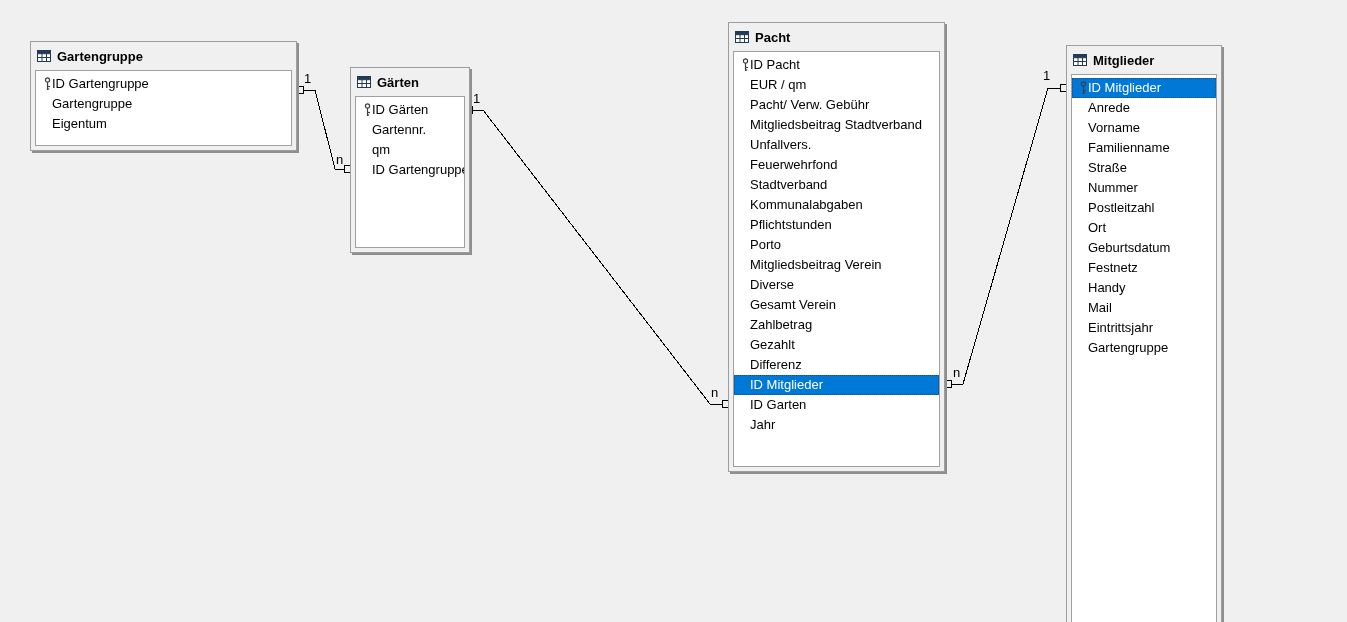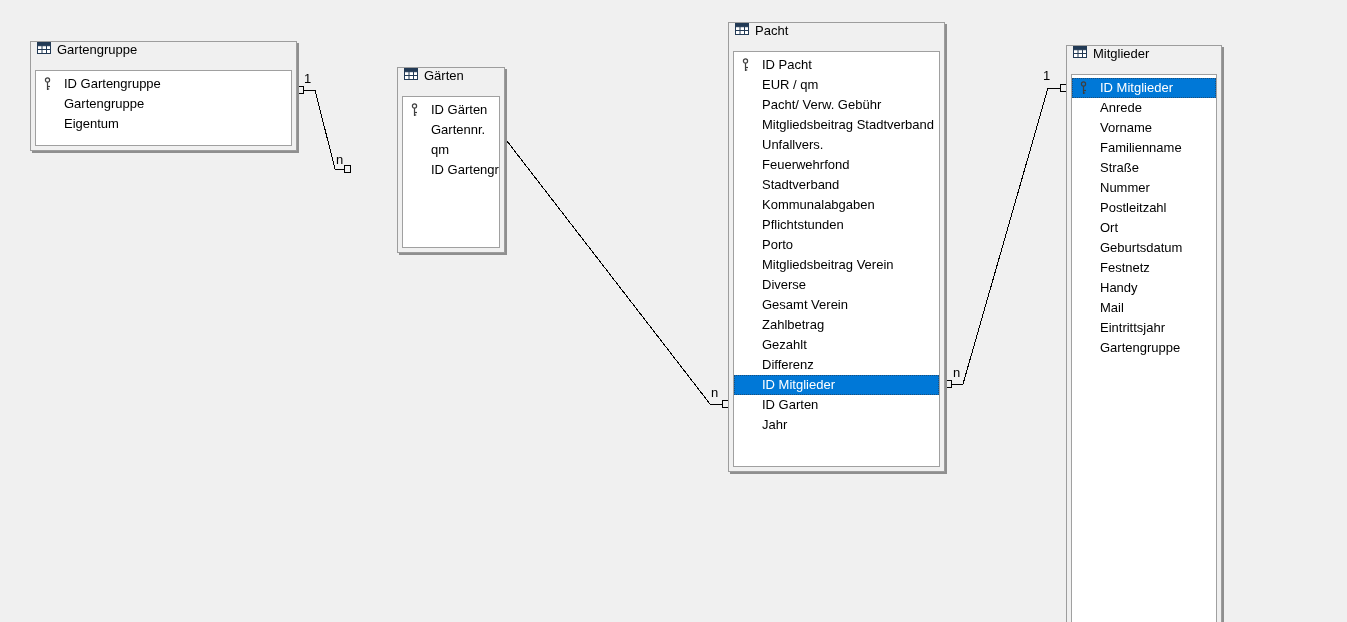--- a/index.html
+++ b/index.html
@@ -11,28 +11,28 @@
   #relations-layer{position:absolute;left:0;top:0;width:1347px;height:622px;}
   #relations-layer polyline{fill:none;stroke:var(--relation-line);stroke-width:1;shape-rendering:crispEdges;}
   #relations-layer rect.connector{fill:var(--window-bg);stroke:var(--relation-line);stroke-width:1;shape-rendering:crispEdges;}
   #relations-layer text{font:13px "Liberation Sans",sans-serif;fill:var(--text);}
   .table-window{
     position:absolute;background:var(--window-bg);
     border:1px solid var(--window-border);
     box-shadow:2px 2px 0 var(--window-shadow);
     display:flex;flex-direction:column;padding:0 4px 4px;box-sizing:border-box;
   }
-  .table-header{height:28px;flex:none;display:flex;align-items:flex-start;gap:6px;padding-left:2px;cursor:move;}
+  .table-header{height:28px;flex:none;display:flex;align-items:center;gap:6px;padding-left:2px;cursor:move;font-weight:bold;}
   .table-icon{display:inline-flex;flex:none;}
   .table-title{white-space:nowrap;}
   .field-list{
     flex:1;background:var(--list-bg);border:1px solid var(--list-border);
     overflow:hidden;padding-top:3px;
   }
-  .field-row{height:20px;line-height:20px;position:relative;padding-left:28px;white-space:nowrap;overflow:hidden;}
+  .field-row{height:20px;line-height:20px;position:relative;padding-left:16px;white-space:nowrap;overflow:hidden;}
   .field-row.selected{
     background:var(--selection-bg);color:var(--selection-text);
     outline:1px dotted var(--selection-outline);outline-offset:-1px;
   }
   .key-slot{position:absolute;left:7px;top:3px;width:9px;height:14px;}
 </style>
 </head>
 <body>
 
 <div id="canvas">
@@ -77,21 +77,21 @@
           <div class="field-row"><span class="key-slot"><svg width="9" height="14" viewBox="0 0 9 14">
                 <circle cx="4.5" cy="3" r="2.1" fill="none" stroke="#3f3f3f" stroke-width="1.2"></circle>
                 <line x1="4.5" y1="5.1" x2="4.5" y2="13" stroke="#3f3f3f" stroke-width="1.2"></line>
                 <line x1="4.5" y1="9.5" x2="7" y2="9.5" stroke="#3f3f3f" stroke-width="1.2"></line>
                 <line x1="4.5" y1="12" x2="6.2" y2="12" stroke="#3f3f3f" stroke-width="1.2"></line>
               </svg></span><span>ID Gartengruppe</span></div>
           <div class="field-row"><span>Gartengruppe</span></div>
           <div class="field-row"><span>Eigentum</span></div>
         </div>
       </div>
-      <div class="table-window" style="left: 350px; top: 67px; width: 108px; height: 186px; margin-left: 47px;">
+      <div class="table-window" style="left: 350px; top: 67px; width: 120px; height: 186px;">
         <div class="table-header">
           <span class="table-icon">
             <svg width="14" height="13" viewBox="0 0 14 13">
               <rect x="0.5" y="0.5" width="13" height="11" fill="#ffffff" stroke="#223a55"></rect>
               <rect x="0.5" y="0.5" width="13" height="3.2" fill="#223a55" stroke="#223a55"></rect>
               <line x1="5" y1="3.5" x2="5" y2="11.5" stroke="#223a55"></line>
               <line x1="9.5" y1="3.5" x2="9.5" y2="11.5" stroke="#223a55"></line>
               <line x1="0.5" y1="7.5" x2="13.5" y2="7.5" stroke="#223a55"></line>
             </svg>
           </span>

